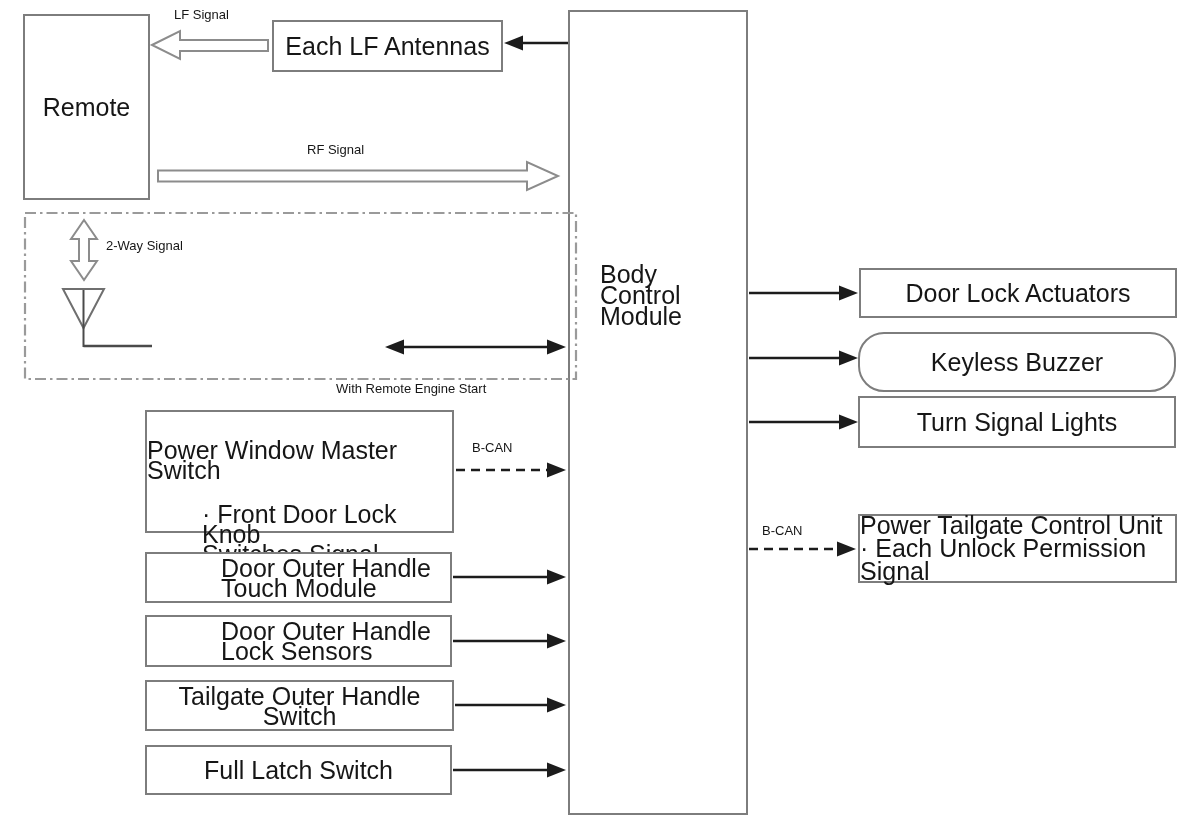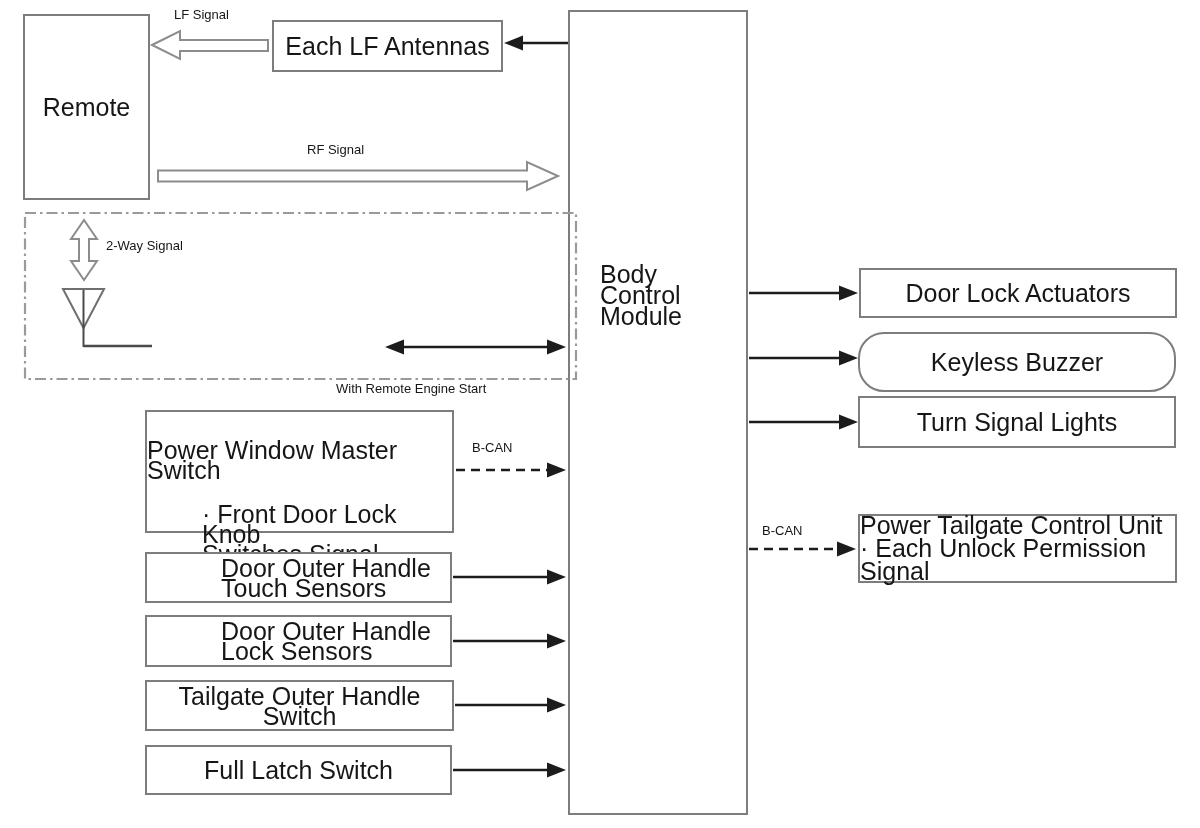--- a/index.html
+++ b/index.html
@@ -63,21 +63,21 @@
   <div class="node" style="left:145px;top:410px;width:309px;height:123px;">
     <div class="pwms-title">Power Window Master Switch</div>
     <div class="pwms-bullets">
       <div>· Front Door Lock Knob</div>
       <div>Switches Signal</div>
     </div>
   </div>
 
   <div class="node flex-left" style="left:145px;top:552px;width:307px;height:51px;padding-left:74px;">
     <div>Door Outer Handle</div>
-    <div>Touch Sensors</div>
+    <div>Touch Module</div>
   </div>
 
   <div class="node flex-left" style="left:145px;top:615px;width:307px;height:52px;padding-left:74px;">
     <div>Door Outer Handle</div>
     <div>Lock Sensors</div>
   </div>
 
   <div class="node flex-center" style="left:145px;top:680px;width:309px;height:51px;">
     <span>Tailgate Outer Handle Switch</span>
   </div>

